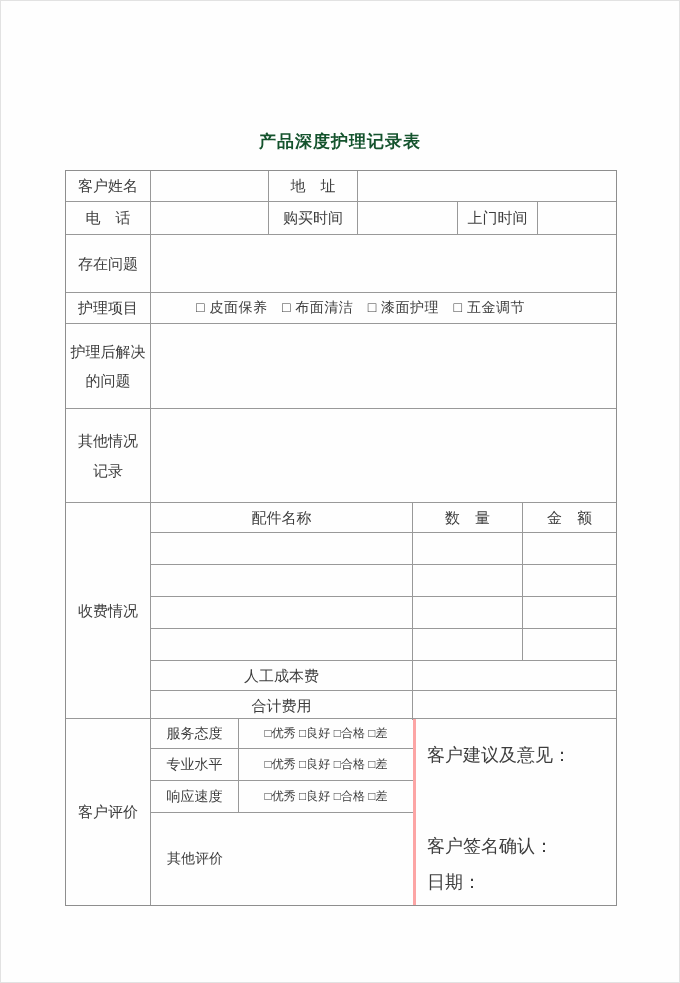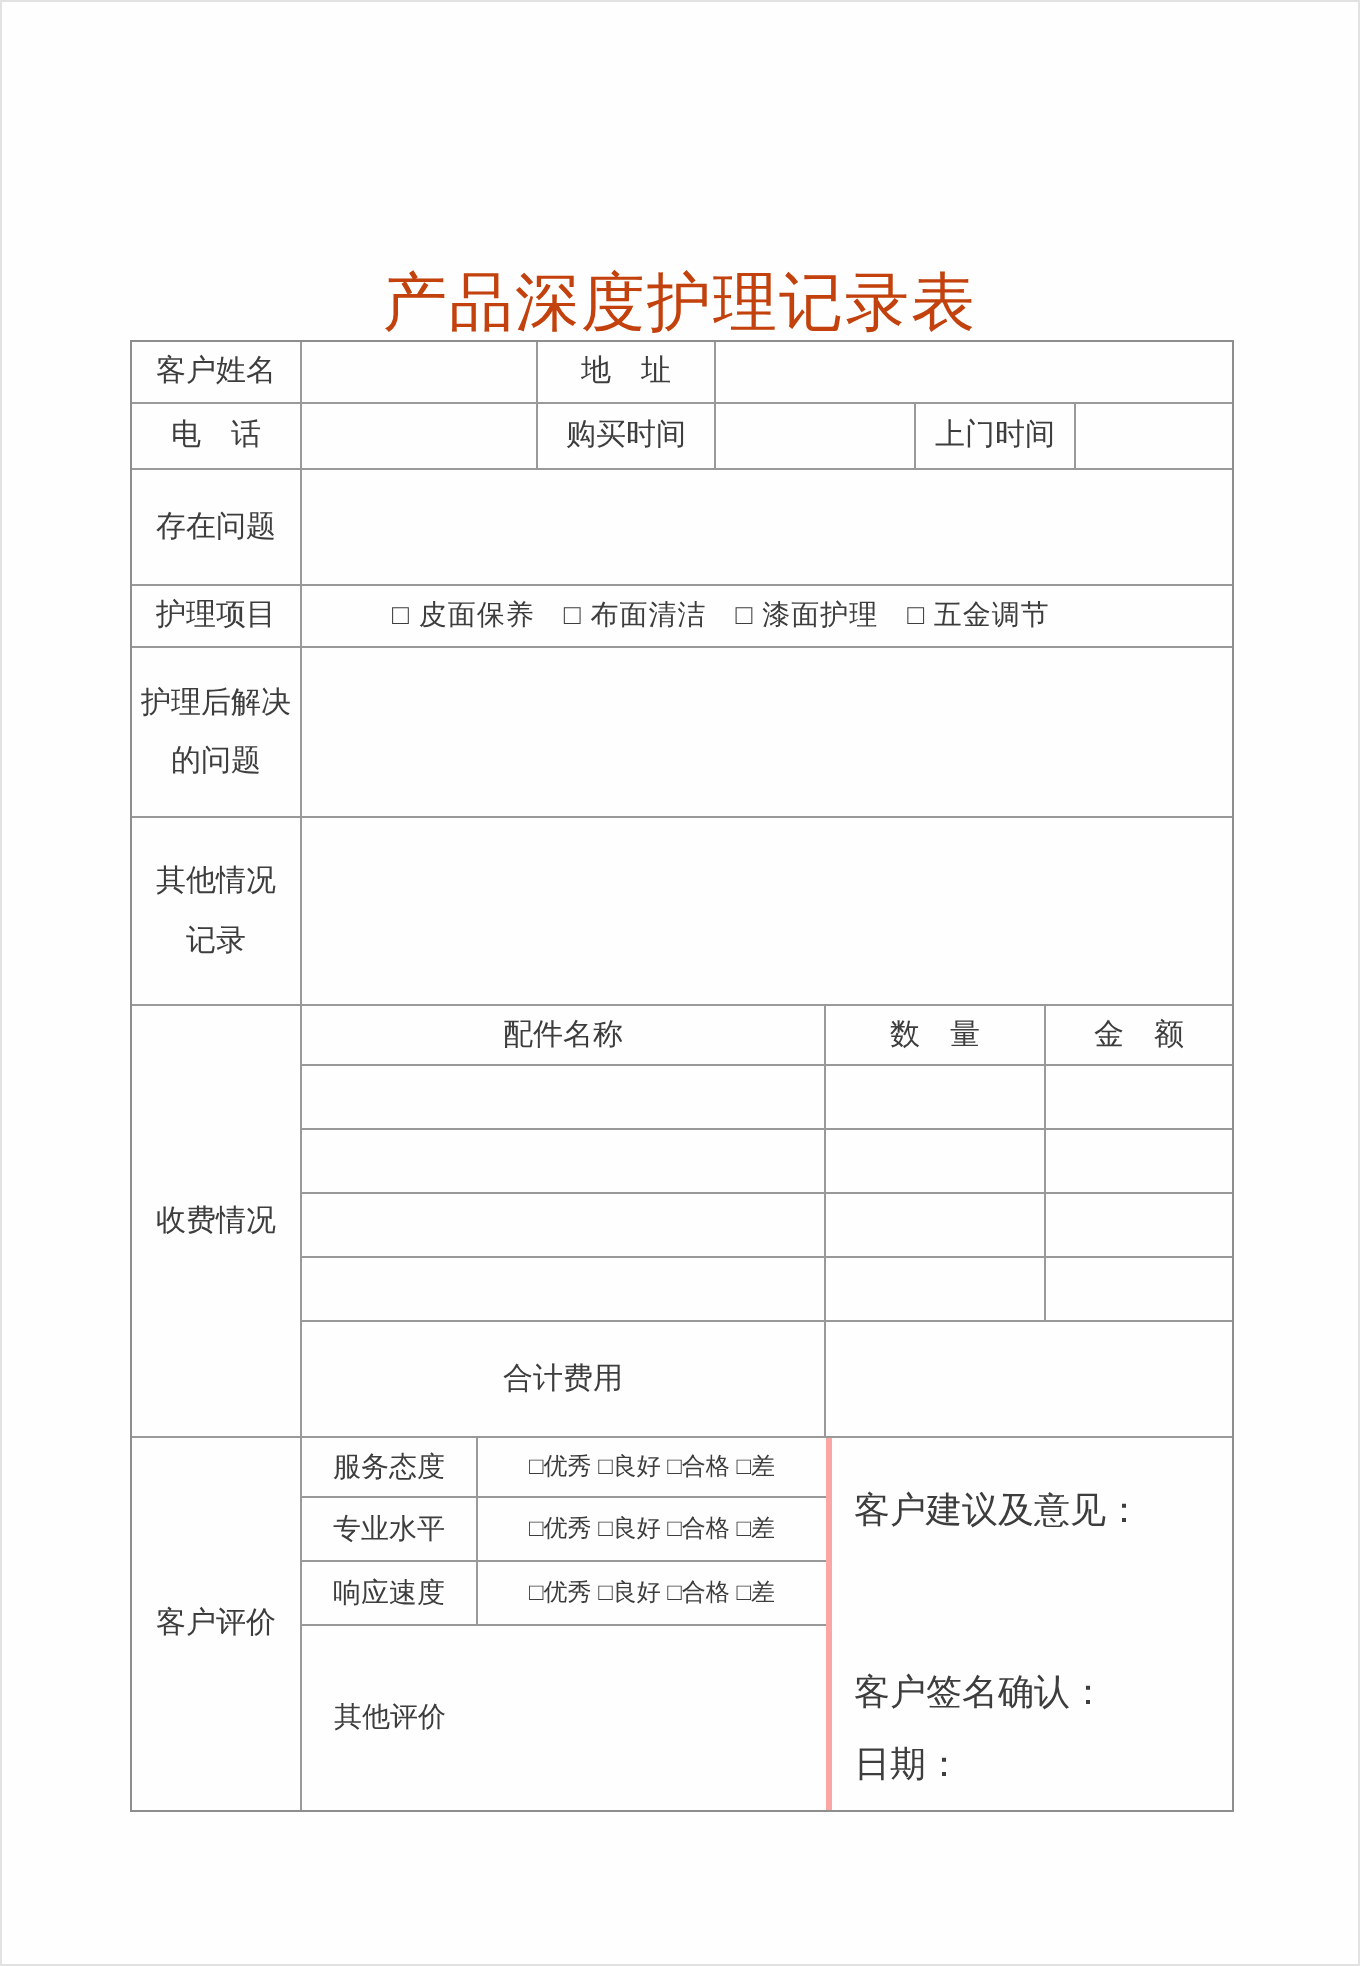--- a/index.html
+++ b/index.html
@@ -10,24 +10,24 @@
     width: 680px; height: 983px;
     background: #fefefe;
     border: 1px solid #e2e2e2;
     overflow: hidden;
     color: #3d3d3d;
   }
   .title {
     position: absolute;
     left: 0; top: 129px; width: 100%;
     text-align: center;
-    font-size: 32px;
+    font-size: 17px;
     letter-spacing: 1px;
-    color: #c2410c;
-    font-weight: 400;
+    color: #14532d;
+    font-weight: 700;
   }
   .tbl {
     position: absolute;
     left: 64px; top: 169px;
     width: 552px; height: 736px;
     border: 1px solid #8e8e8e;
     display: flex; flex-direction: column;
     font-size: 15px;
   }
   .r { display: flex; border-bottom: 1px solid #999999; flex: 0 0 auto; }
@@ -139,20 +139,24 @@
         <div class="r h32">
           <div class="c w262"></div>
           <div class="c w110"></div>
           <div class="c grow"></div>
         </div>
         <div class="r h32">
           <div class="c w262"></div>
           <div class="c w110"></div>
           <div class="c grow"></div>
         </div>
+        <div class="r h30">
+          <div class="c w262">人工成本费</div>
+          <div class="c grow"></div>
+        </div>
         <div class="r rgrow">
           <div class="c w262">合计费用</div>
           <div class="c grow"></div>
         </div>
       </div>
     </div>
 
     <div class="r rgrow">
       <div class="c w85">客户评价</div>
       <div class="sub w265">

